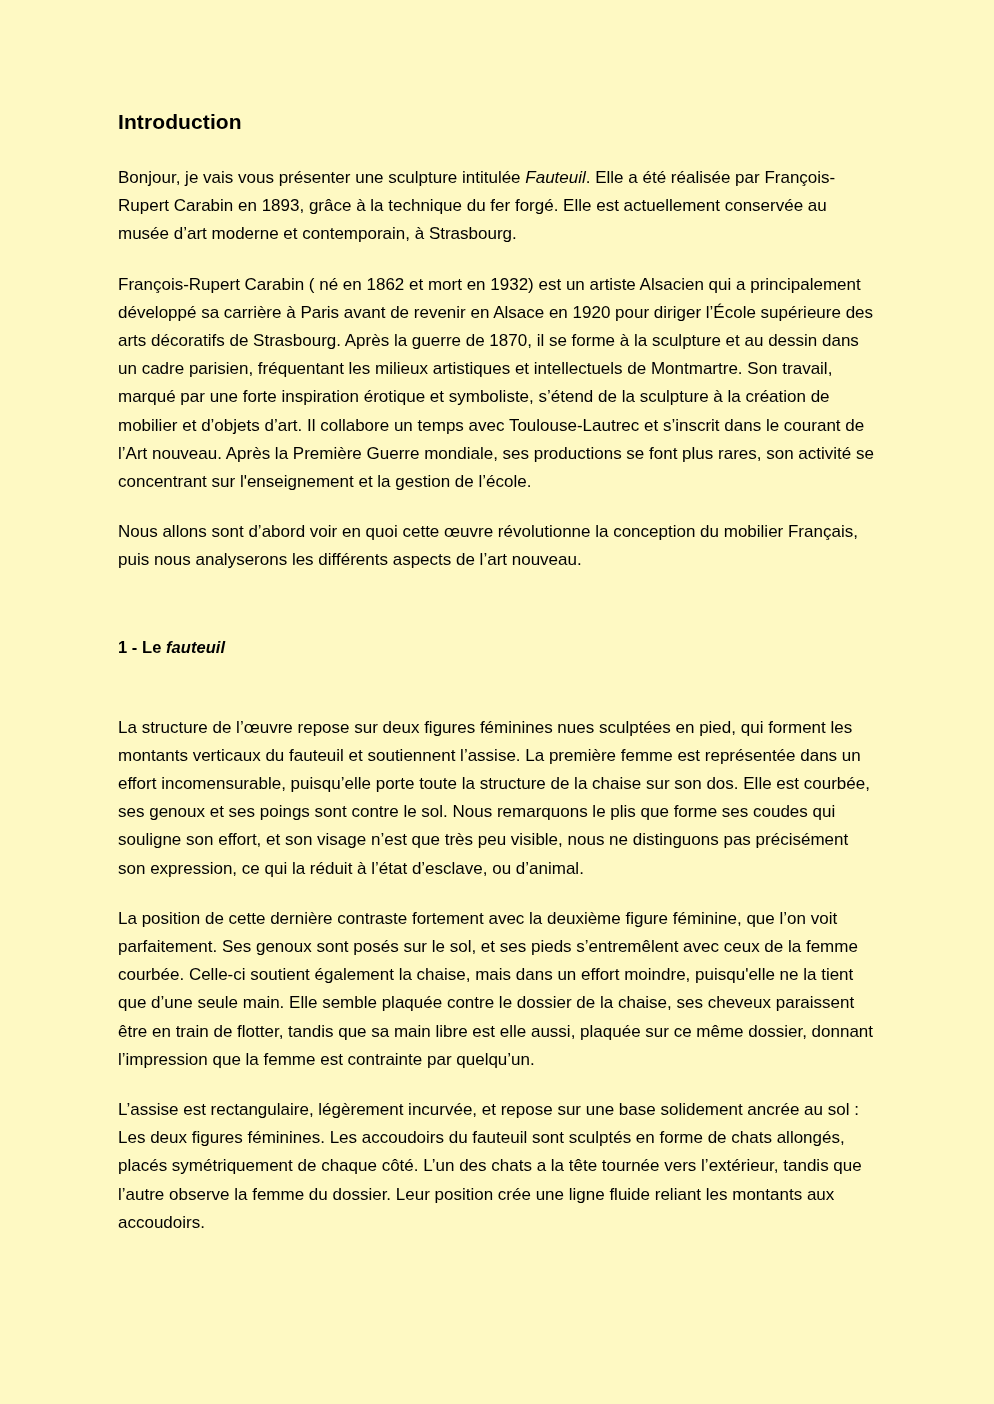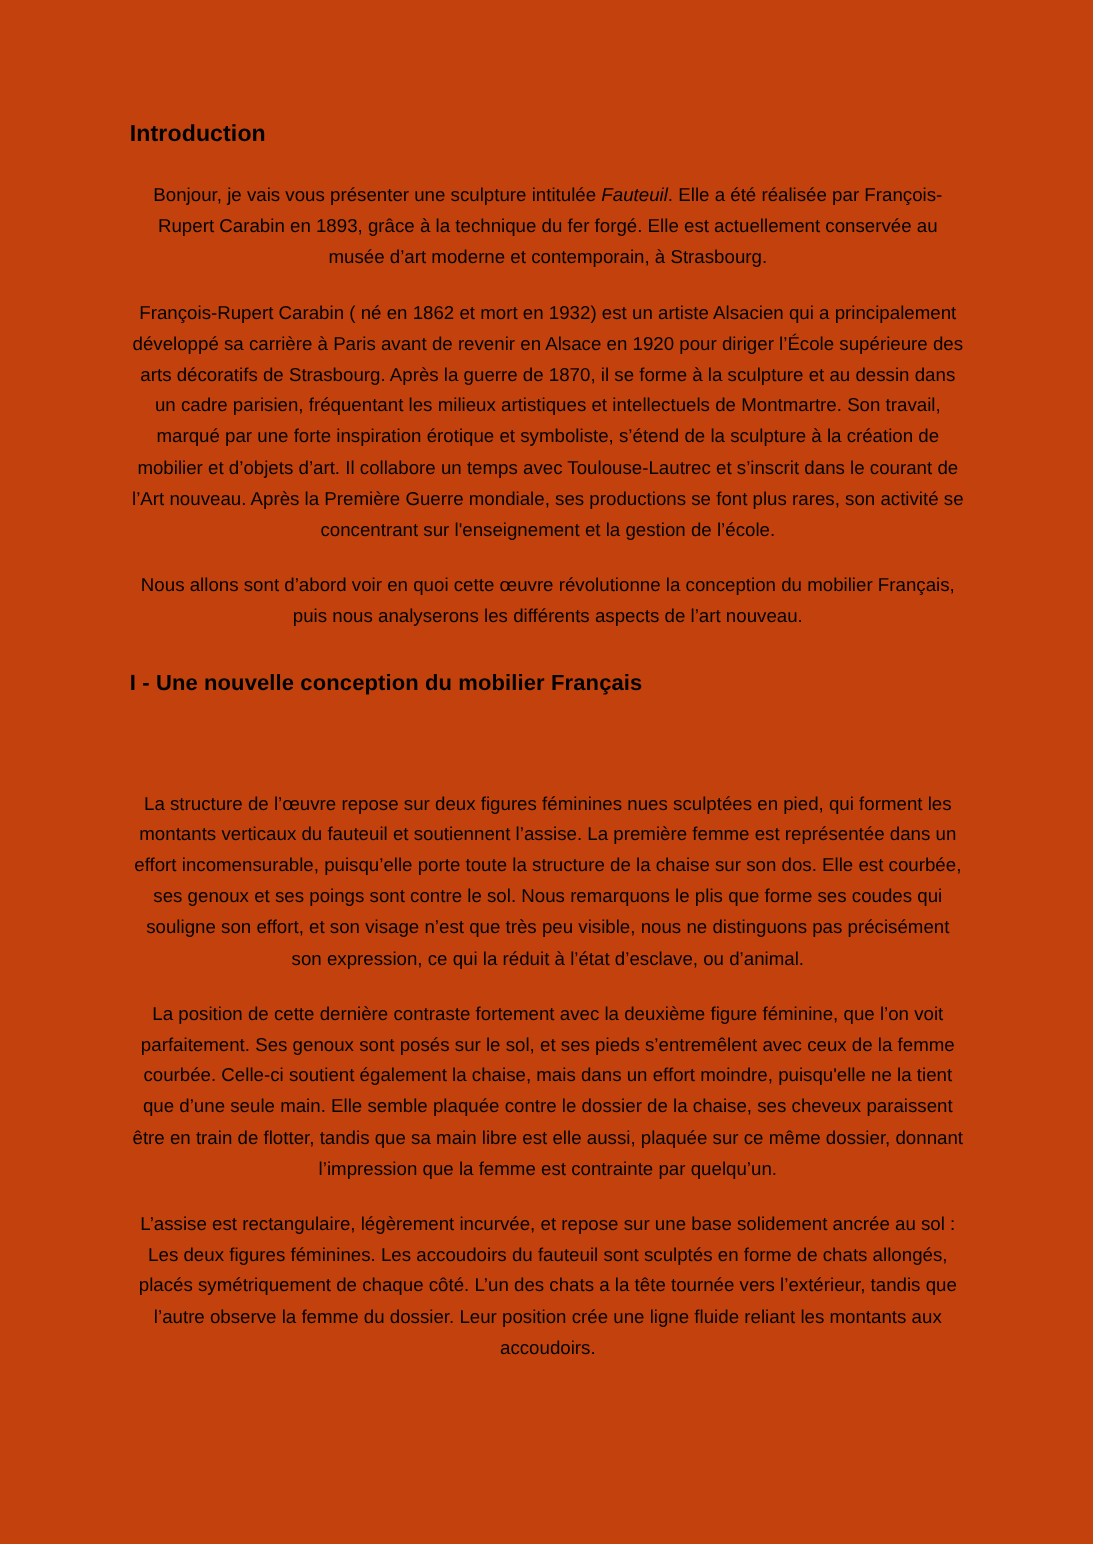--- a/index.html
+++ b/index.html
@@ -11,21 +11,21 @@
   body {
     font-family: "Liberation Sans", sans-serif;
     color: #000000;
     -webkit-font-smoothing: antialiased;
   }
   .page {
     position: relative;
     width: 994px;
     height: 1404px;
     margin: 0 auto;
-    background: #c2410c;
+    background: #fef9c3;
     box-sizing: border-box;
     overflow: hidden;
   }
   .doc-body {
     position: absolute;
     left: 118px;
     top: 108px;
     width: 760px;
   }
   h1.heading-1 {
@@ -46,21 +46,21 @@
     font-size: 16.5px;
     font-weight: bold;
     line-height: 24px;
     margin: 0;
     letter-spacing: 0.05px;
   }
   p.para {
     font-size: 17px;
     line-height: 28.2px;
     margin: 0;
-    text-align: center;
+    text-align: left;
     word-spacing: 0px;
   }
   .spacer-intro-p1 { height: 29px; }
   .spacer-p1-p2   { height: 22px; }
   .spacer-p2-p3   { height: 22px; }
   .spacer-p3-h2   { height: 33px; }
   .spacer-h2-h3   { height: 27px; }
   .spacer-h3-p4   { height: 55px; }
   .spacer-p4-p5   { height: 22px; }
   .spacer-p5-p6   { height: 22px; }
@@ -82,24 +82,24 @@
     <div class="spacer-p1-p2"></div>
 
     <p class="para">François-Rupert Carabin ( né en 1862 et mort en 1932) est un artiste Alsacien qui a principalement développé sa carrière à Paris avant de revenir en Alsace en 1920 pour diriger l’École supérieure des arts décoratifs de Strasbourg. Après la guerre de 1870, il se forme à la sculpture et au dessin dans un cadre parisien, fréquentant les milieux artistiques et intellectuels de Montmartre. Son travail, marqué par une forte inspiration érotique et symboliste, s’étend de la sculpture à la création de mobilier et d’objets d’art. Il collabore un temps avec Toulouse-Lautrec et s’inscrit dans le courant de l’Art nouveau. Après la Première Guerre mondiale, ses productions se font plus rares, son activité se concentrant sur l'enseignement et la gestion de l’école.</p>
 
     <div class="spacer-p2-p3"></div>
 
     <p class="para">Nous allons sont d’abord voir en quoi cette œuvre révolutionne la conception du mobilier Français, puis nous analyserons les différents aspects de l’art nouveau.</p>
 
     <div class="spacer-p3-h2"></div>
 
-    <h2 class="heading-2">I - Une nouvelle conception du mobilier Français</h2>
 
     <div class="spacer-h2-h3"></div>
 
+    <h3 class="heading-3"><span>1 - Le </span><span class="bi">fauteuil</span></h3>
 
     <div class="spacer-h3-p4"></div>
 
     <p class="para">La structure de l’œuvre repose sur deux figures féminines nues sculptées en pied, qui forment les montants verticaux du fauteuil et soutiennent l’assise. La première femme est représentée dans un effort incomensurable, puisqu’elle porte toute la structure de la chaise sur son dos. Elle est courbée, ses genoux et ses poings sont contre le sol. Nous remarquons le plis que forme ses coudes qui souligne son effort, et son visage n’est que très peu visible, nous ne distinguons pas précisément son expression, ce qui la réduit à l’état d’esclave, ou d’animal.</p>
 
     <div class="spacer-p4-p5"></div>
 
     <p class="para">La position de cette dernière contraste fortement avec la deuxième figure féminine, que l’on voit parfaitement. Ses genoux sont posés sur le sol, et ses pieds s’entremêlent avec ceux de la femme courbée. Celle-ci soutient également la chaise, mais dans un effort moindre, puisqu'elle ne la tient que d’une seule main. Elle semble plaquée contre le dossier de la chaise, ses cheveux paraissent être en train de flotter, tandis que sa main libre est elle aussi, plaquée sur ce même dossier, donnant l’impression que la femme est contrainte par quelqu’un.</p>
 
     <div class="spacer-p5-p6"></div>

